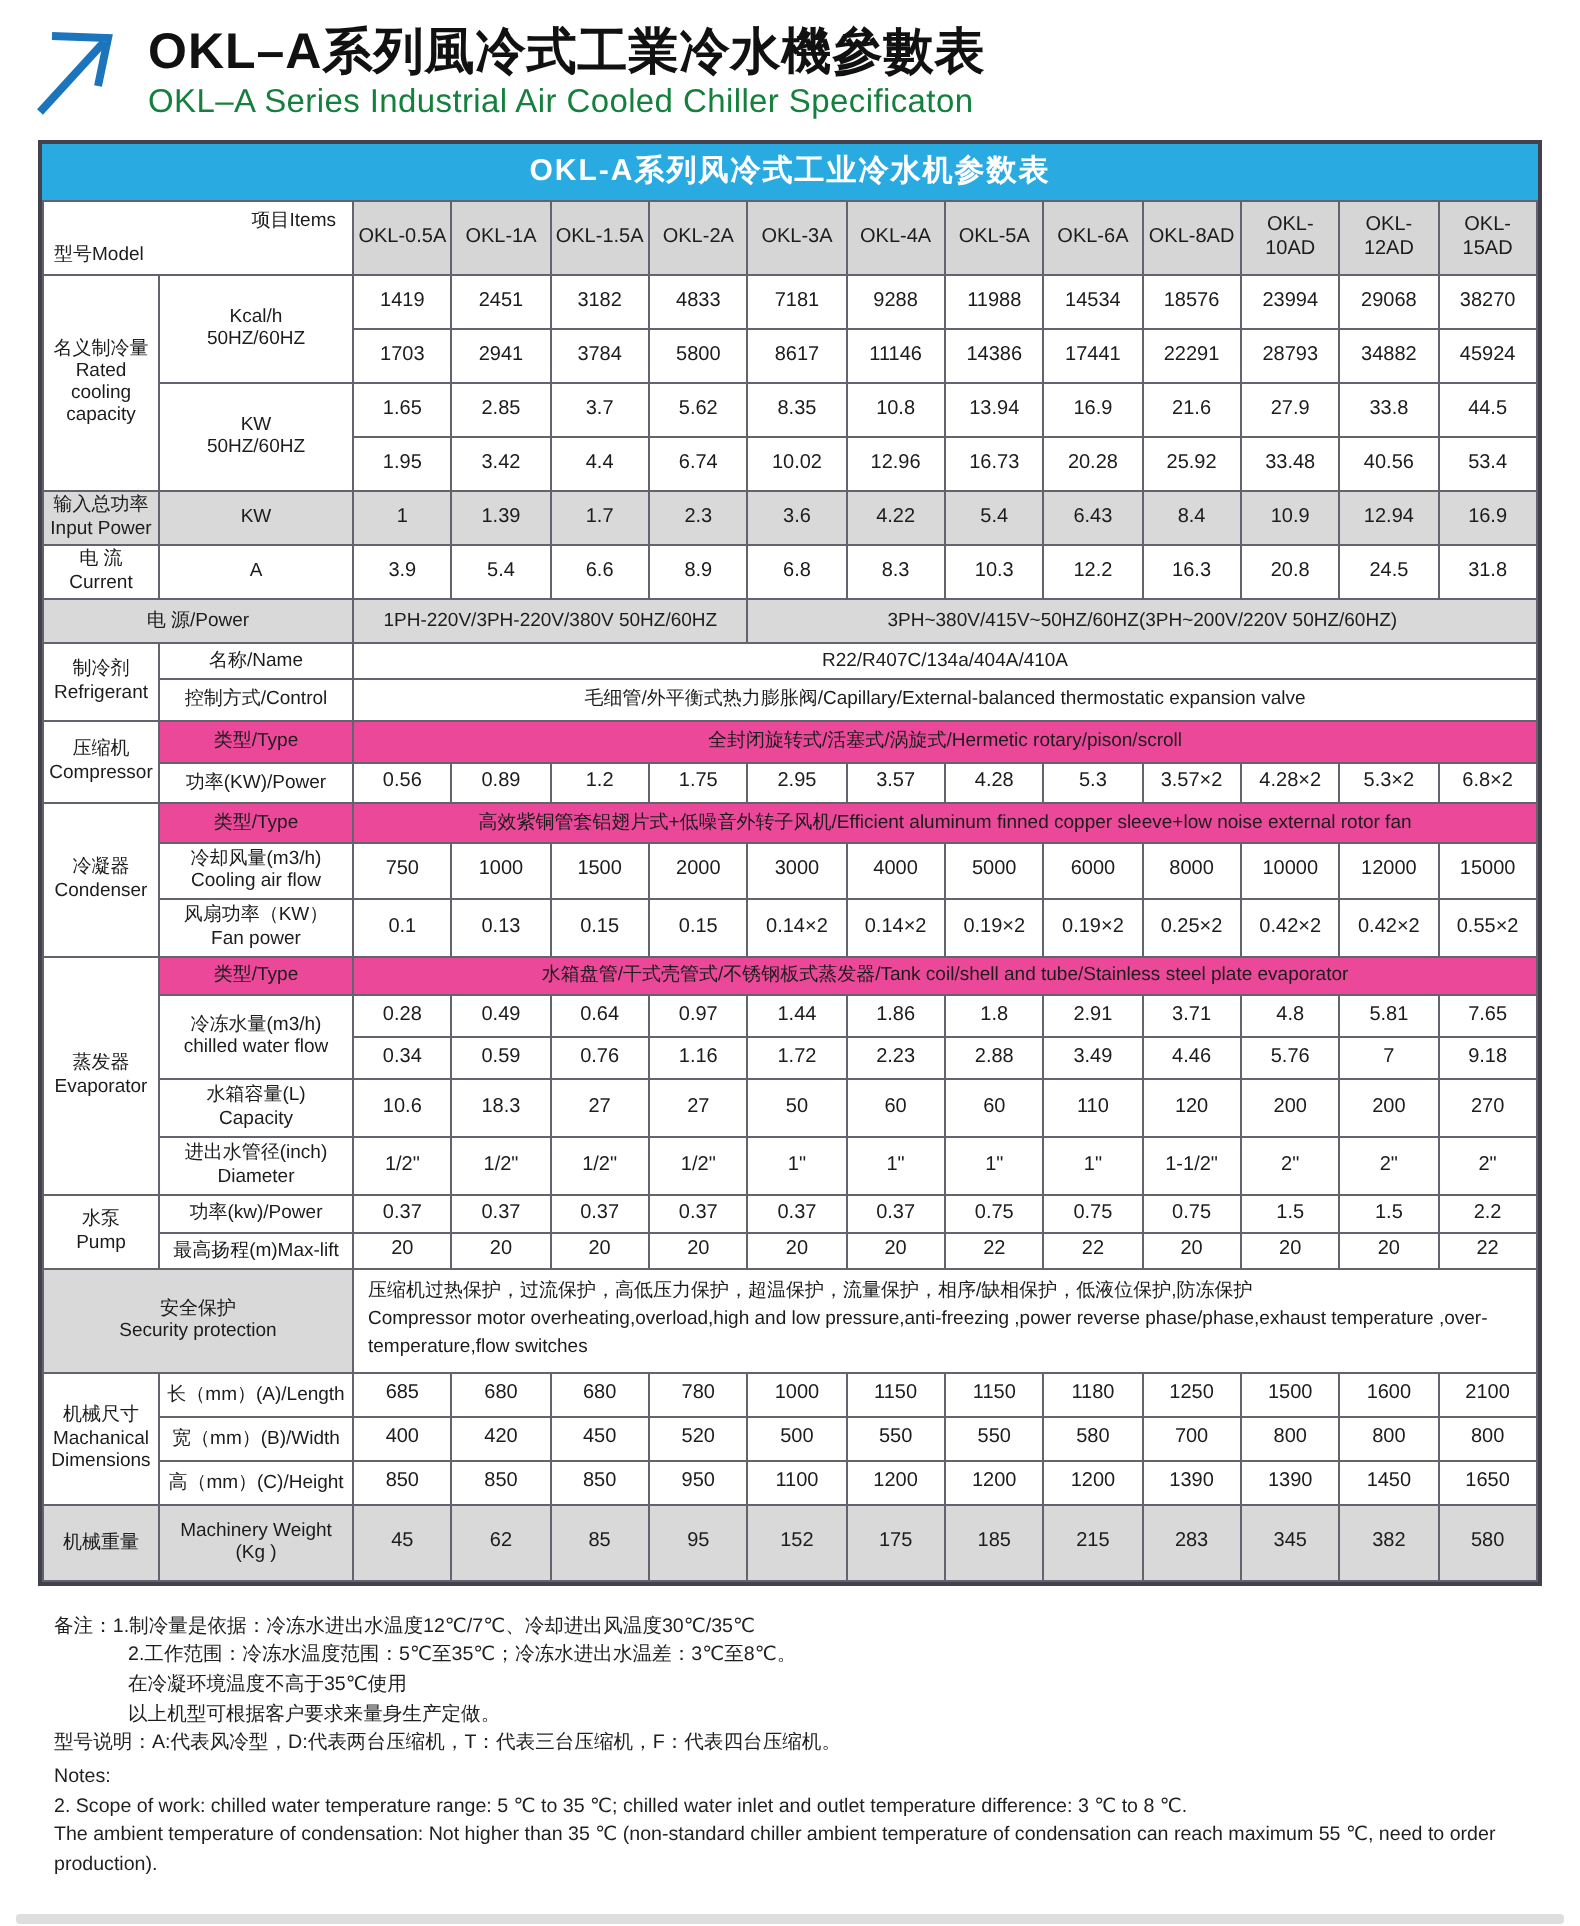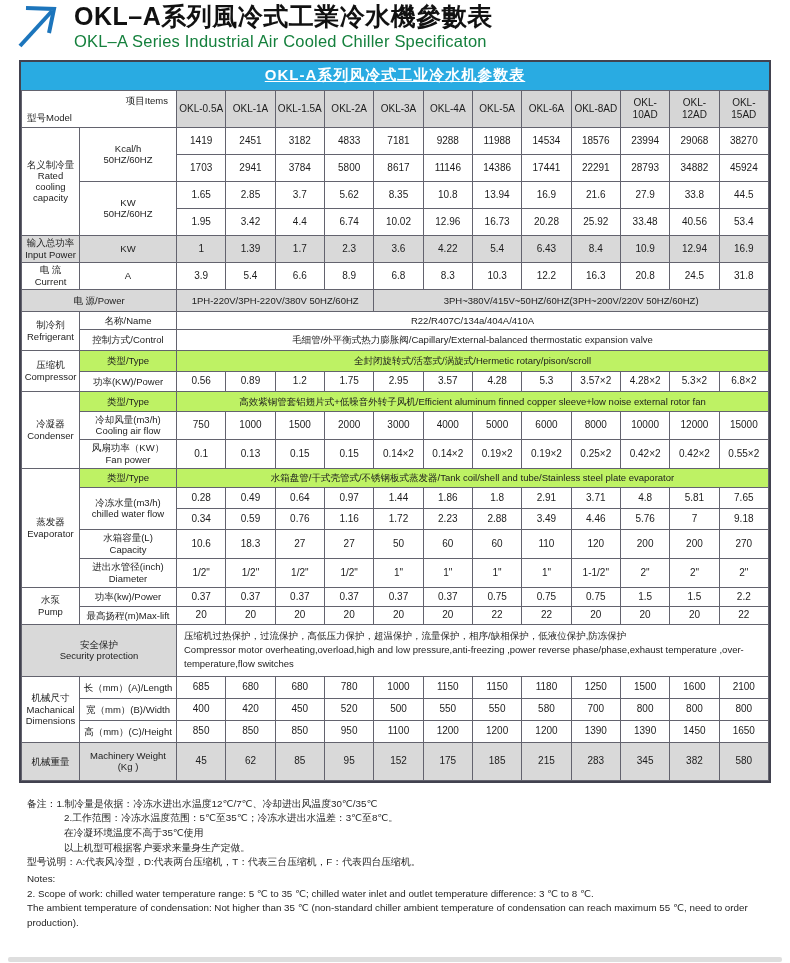--- a/index.html
+++ b/index.html
@@ -2,42 +2,42 @@
 <html><head>
 <meta charset="utf-8">
 <style>
   html,body{margin:0;padding:0;}
   body{
     width:790px;height:963px;position:relative;overflow:hidden;
     background:#ffffff;color:#1c1c1c;
     font-family:"Liberation Sans","DejaVu Sans",sans-serif;
   }
   
-  .page-header{display:flex;align-items:flex-start;padding:2px 0 0 14px;}
+  .page-header{display:flex;align-items:flex-start;padding:12px 0 0 14px;}
   .arrow-wrap{width:52px;height:50px;flex:0 0 52px;}
   .title-block{margin-left:8px;}
   .title-zh{font-size:25px;font-weight:600;margin:0;line-height:1.15;color:#111;letter-spacing:0.5px;}
   .title-en{font-size:16.5px;font-weight:400;margin:1px 0 0 0;color:#15803d;letter-spacing:0.2px;}
   
   .table-frame{
     margin:8px 19px 0 19px;border:2px solid #42424f;
   }
   .table-caption{
     background:#29abe2;color:#ffffff;text-align:center;
-    font-size:15px;font-weight:600;padding:4px 0 5px 0;letter-spacing:1px;text-decoration:underline;
+    font-size:15px;font-weight:600;padding:4px 0 5px 0;letter-spacing:1px;
   }
   table.spec{border-collapse:collapse;width:100%;table-layout:fixed;}
   table.spec td,table.spec th{
     border:1px solid #63636e;text-align:center;vertical-align:middle;
     font-size:9.5px;font-weight:400;padding:1px 1px;line-height:1.18;
     white-space:pre-line;word-wrap:break-word;background:#fff;color:#1c1c1c;
   }
   table.spec .model{background:#d6d6d6;font-size:10px;}
   table.spec .g1{background:#d9d9d9;}
-  table.spec .g2{background:#bef264;}
+  table.spec .g2{background:#ec4899;}
   table.spec .val{font-size:10px;}
   table.spec .textL{text-align:left;padding:3px 7px;line-height:1.45;}
   th.corner{position:relative;background:#d6d6d6;padding:0;
     background-image:linear-gradient(to bottom right,transparent calc(50% - 0.7px),#63636e calc(50% - 0.7px),#63636e calc(50% + 0.7px),transparent calc(50% + 0.7px));
   }
   .corner-model{position:absolute;left:5px;bottom:3px;font-size:9.5px;}
   .corner-items{position:absolute;right:8px;top:4px;font-size:9.5px;}
   
   .notes{margin:14px 20px 0 27px;font-size:9.8px;line-height:1.5;color:#1f1f1f;}
   .notes.en{margin-top:2px;}

